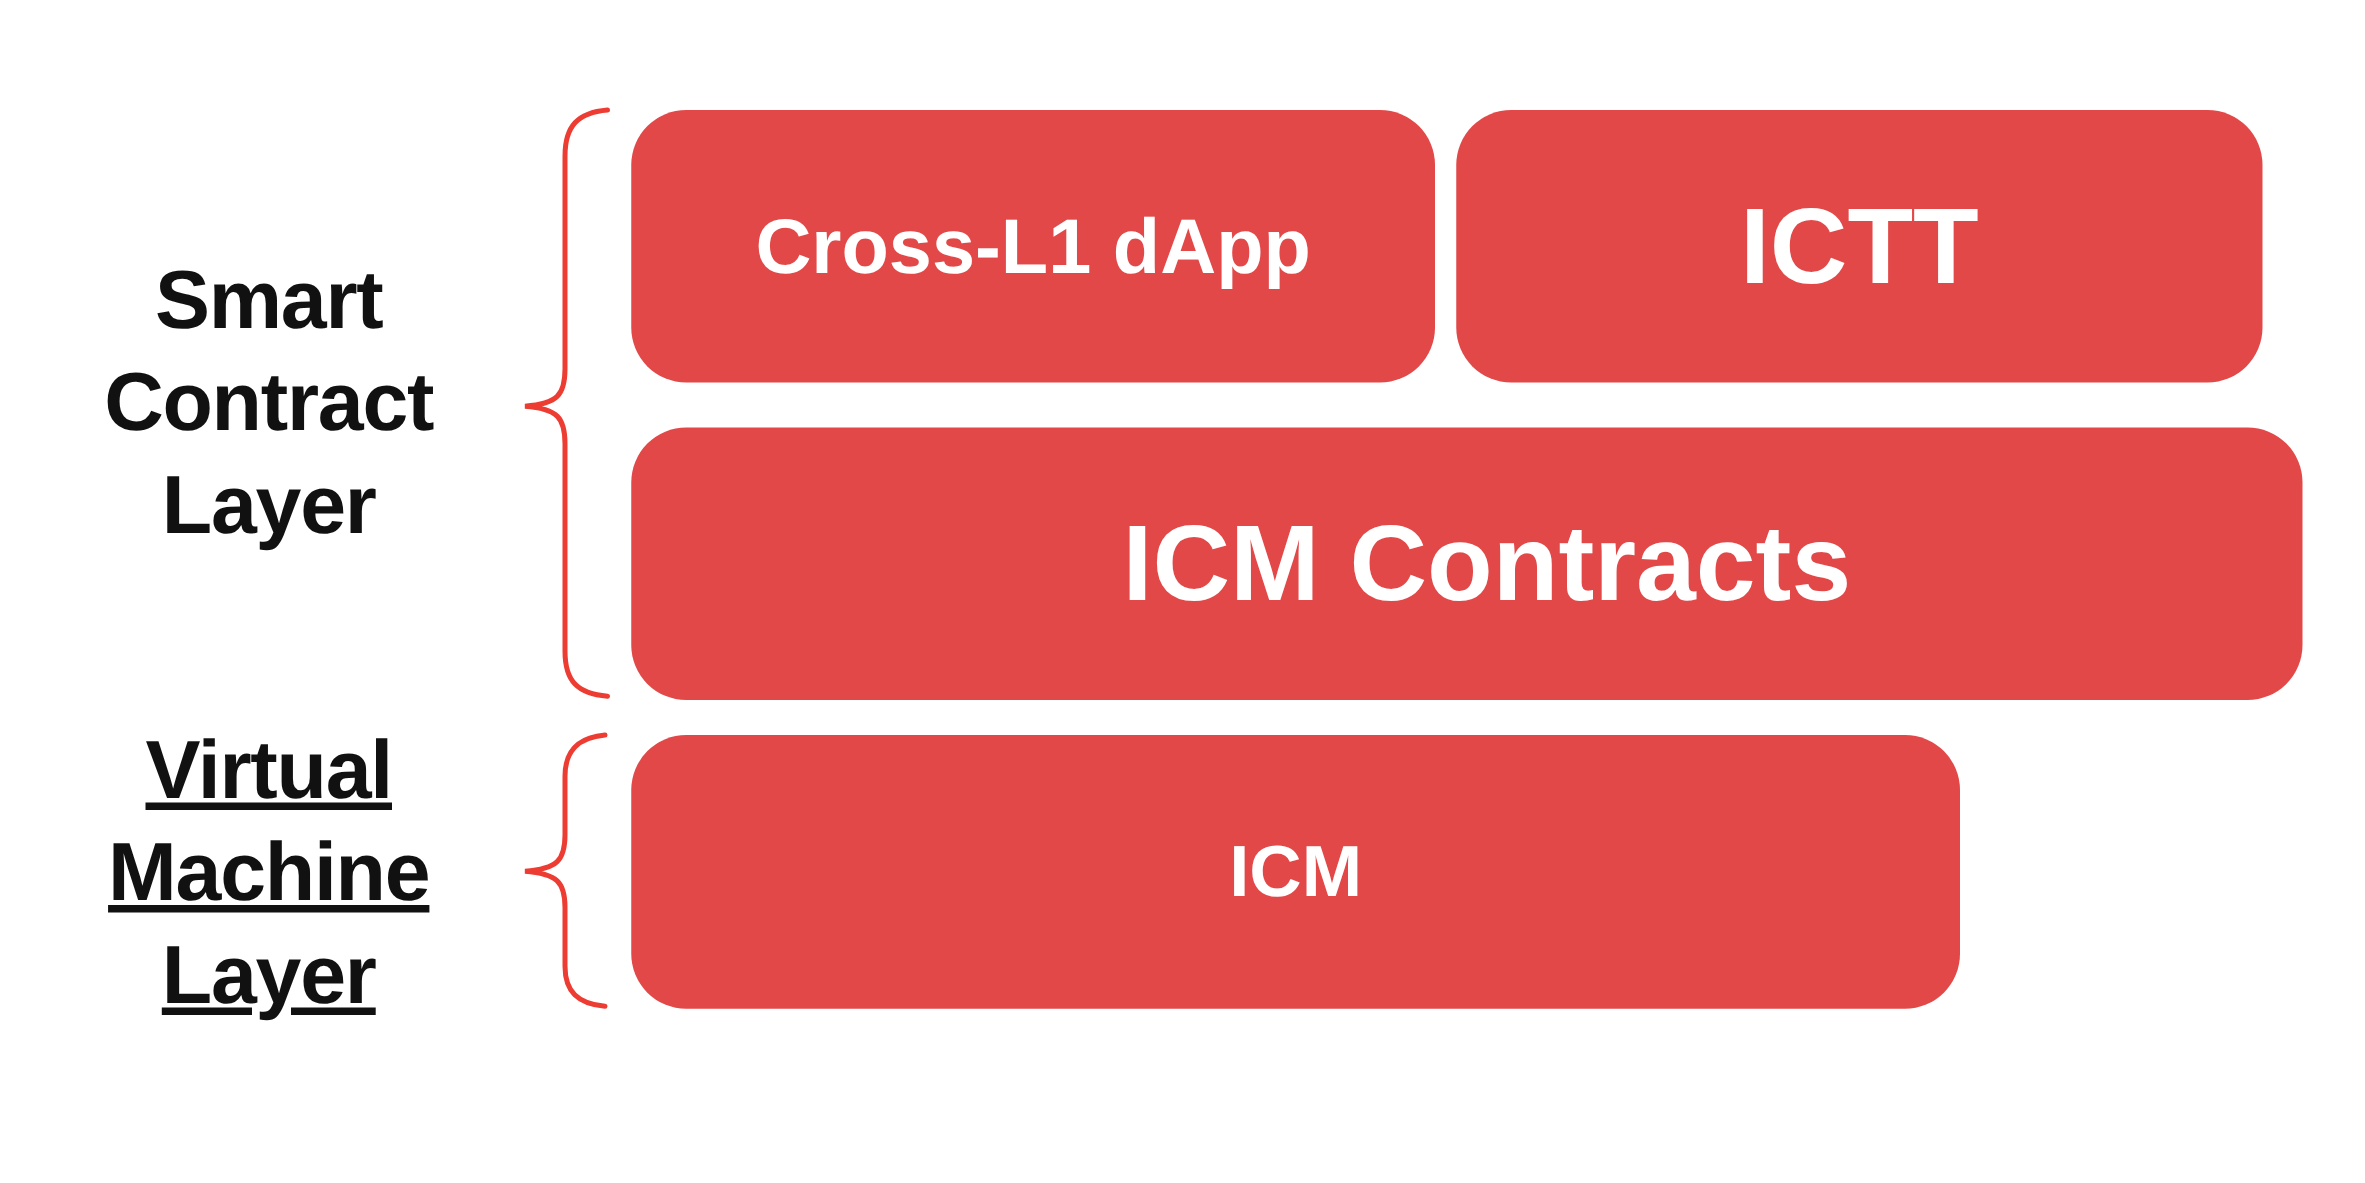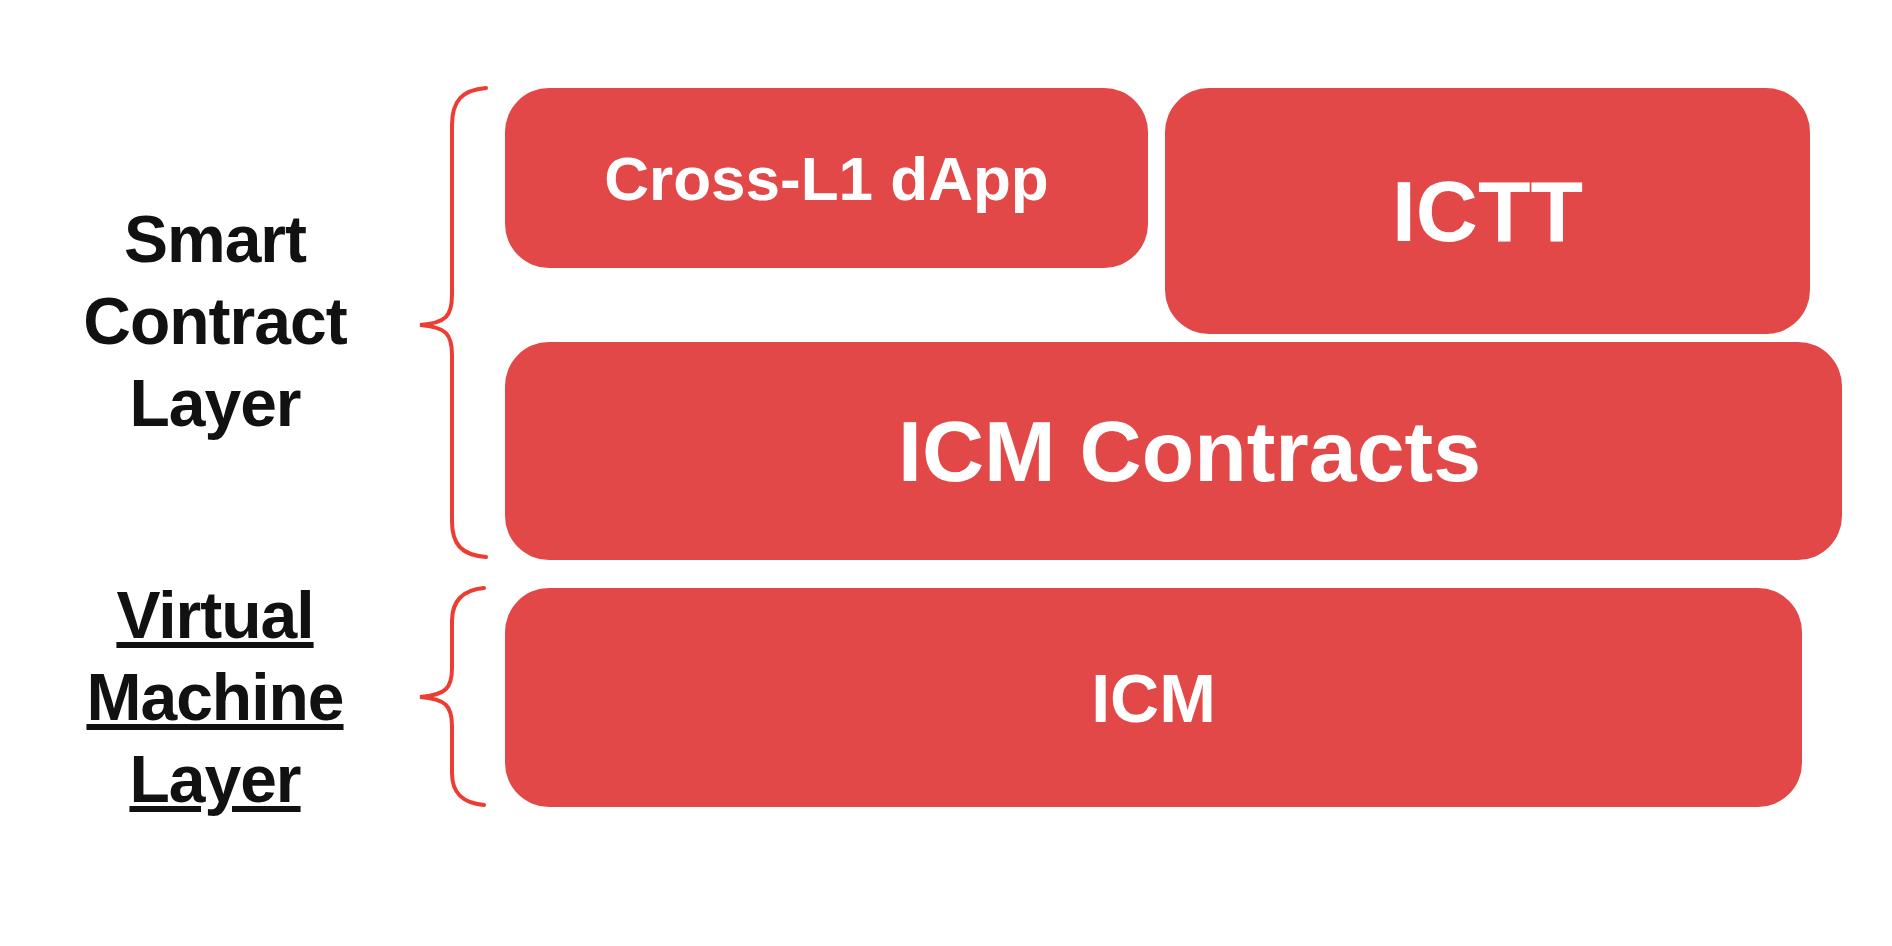--- a/index.html
+++ b/index.html
@@ -31,24 +31,24 @@
 
   .box{
     position:absolute;
     background:var(--box-fill);
     border-radius:44px;
     display:flex;align-items:center;justify-content:center;
     color:var(--box-text);
     font-weight:700;
   }
   .box .box-label{white-space:nowrap;}
-  .box.cross-l1{left:505px;top:88px;width:643px;height:180px;font-size:62px;}
-  .box.ictt{left:1165px;top:88px;width:645px;height:246px;font-size:86px;}
+  .box.cross-l1{left:505px;top:88px;width:643px;height:218px;font-size:62px;}
+  .box.ictt{left:1165px;top:88px;width:645px;height:218px;font-size:86px;}
   .box.icm-contracts{left:505px;top:342px;width:1305px;height:218px;font-size:86px;padding-left:32px;}
-  .box.icm{left:505px;top:588px;width:1297px;height:219px;font-size:68px;}
+  .box.icm{left:505px;top:588px;width:1063px;height:219px;font-size:58px;}
 </style>
 </head>
 <body>
 
 <div class="canvas">
 
   <div class="layer-label smart">Smart
 Contract
 Layer</div>
 

